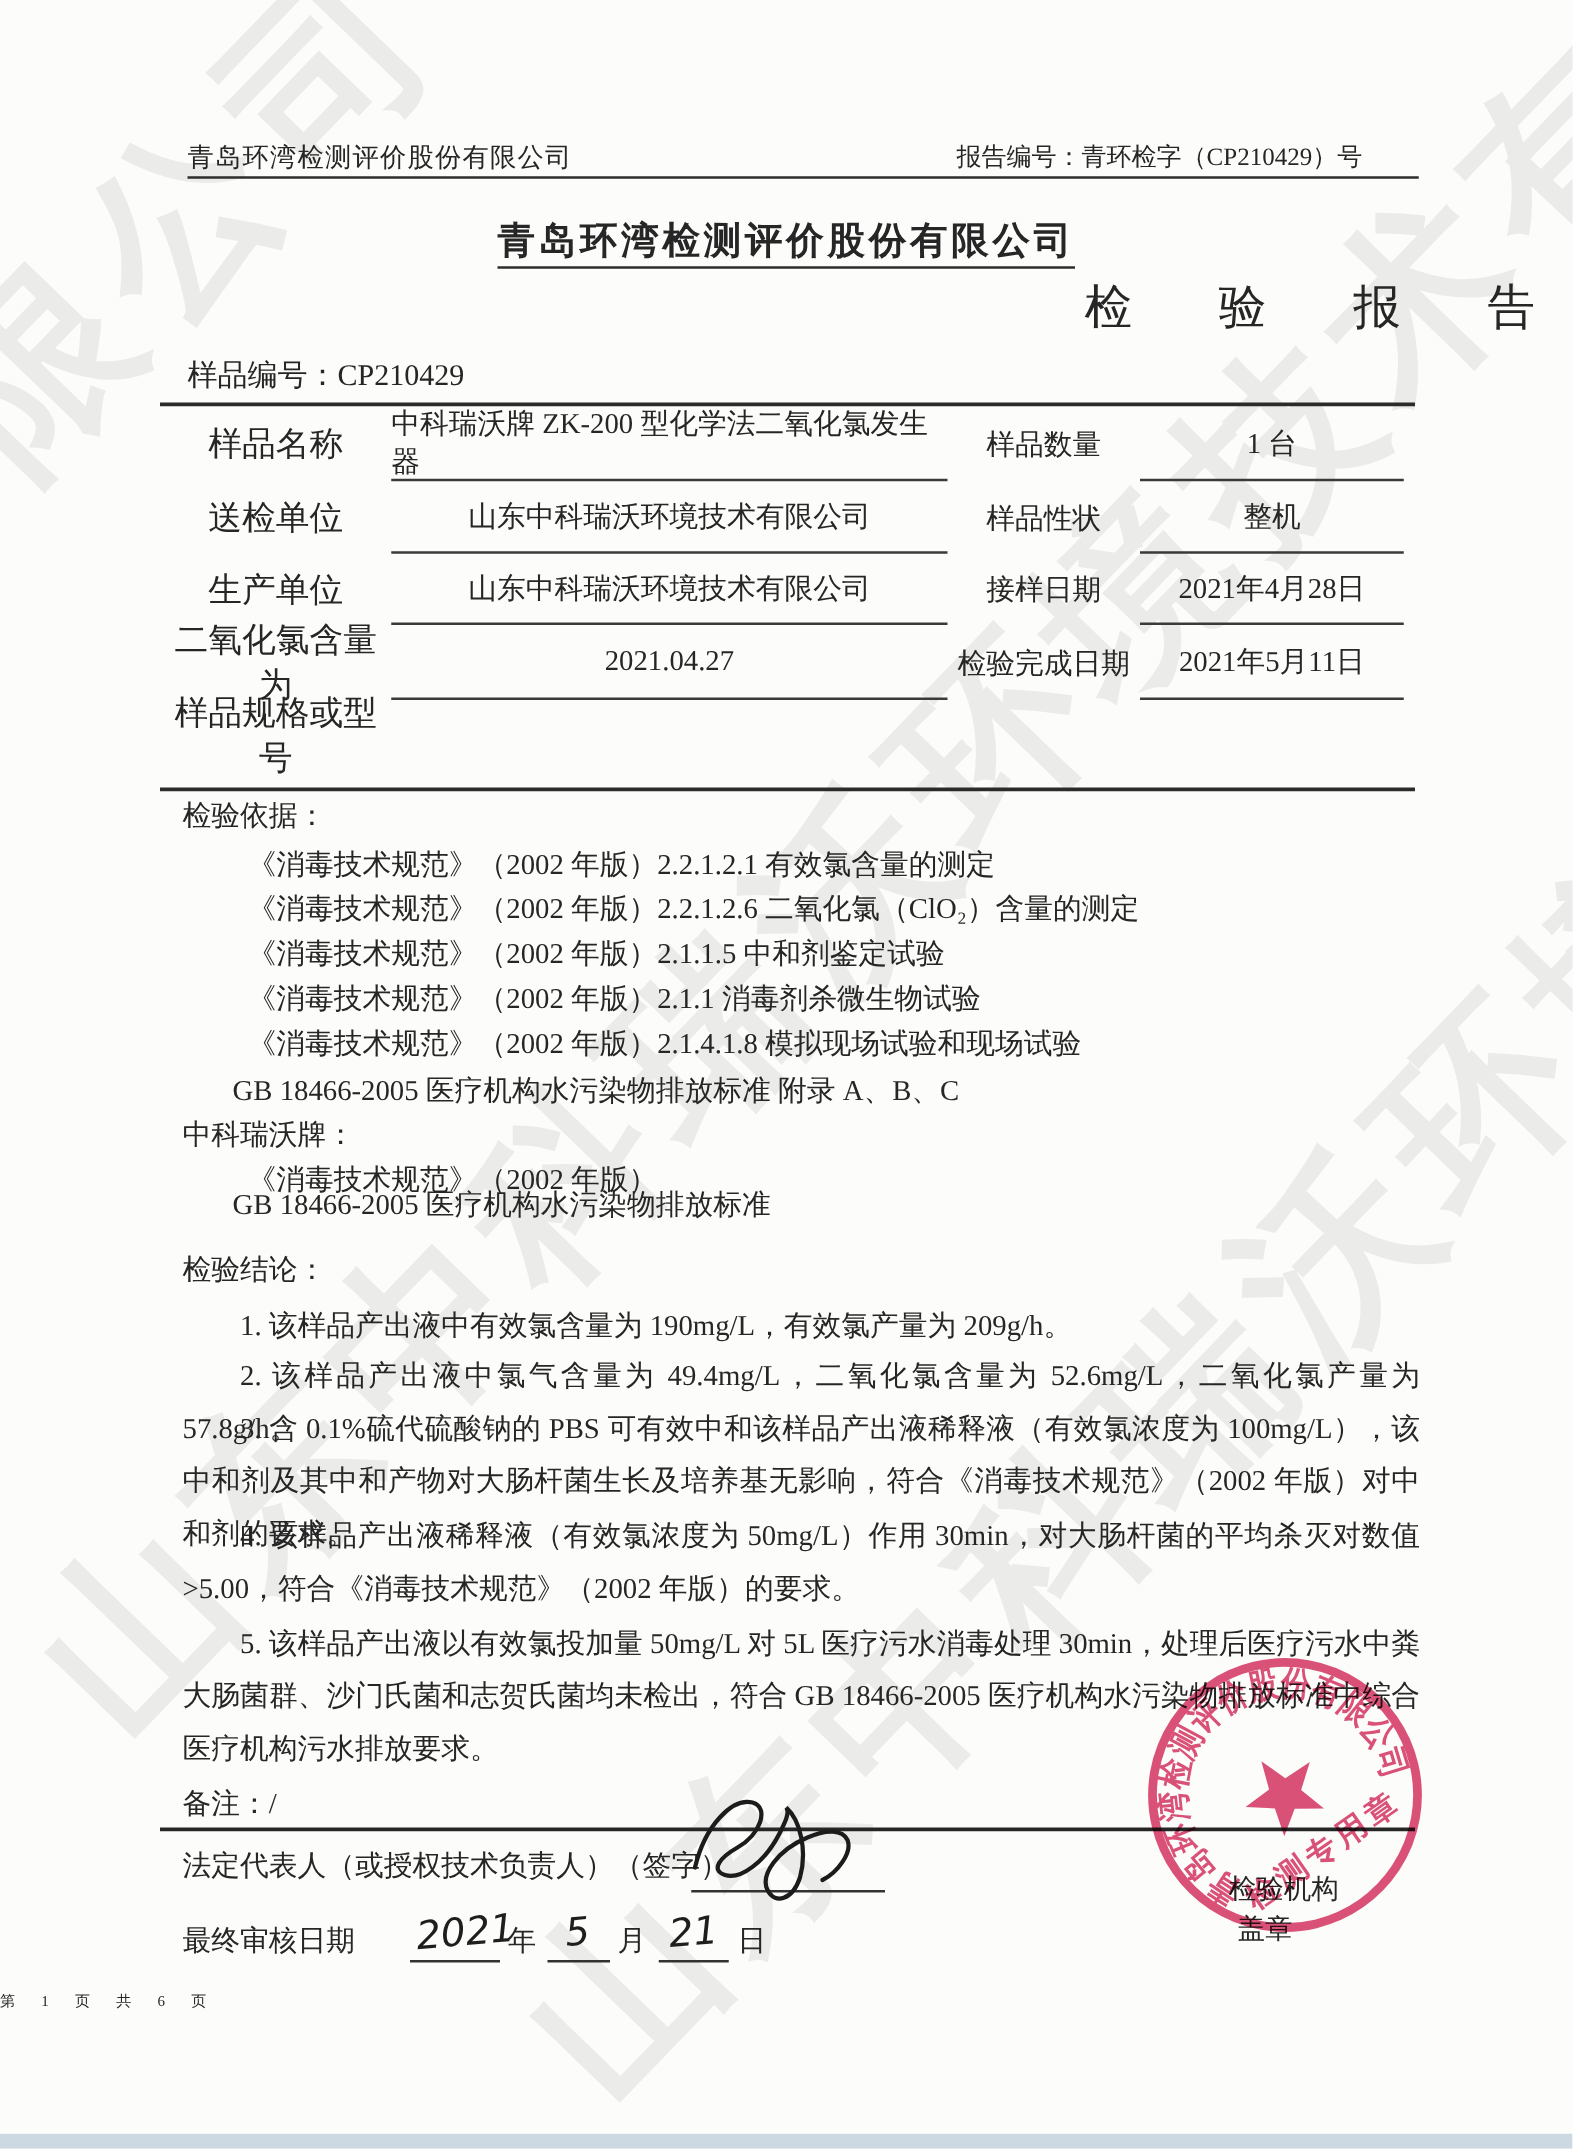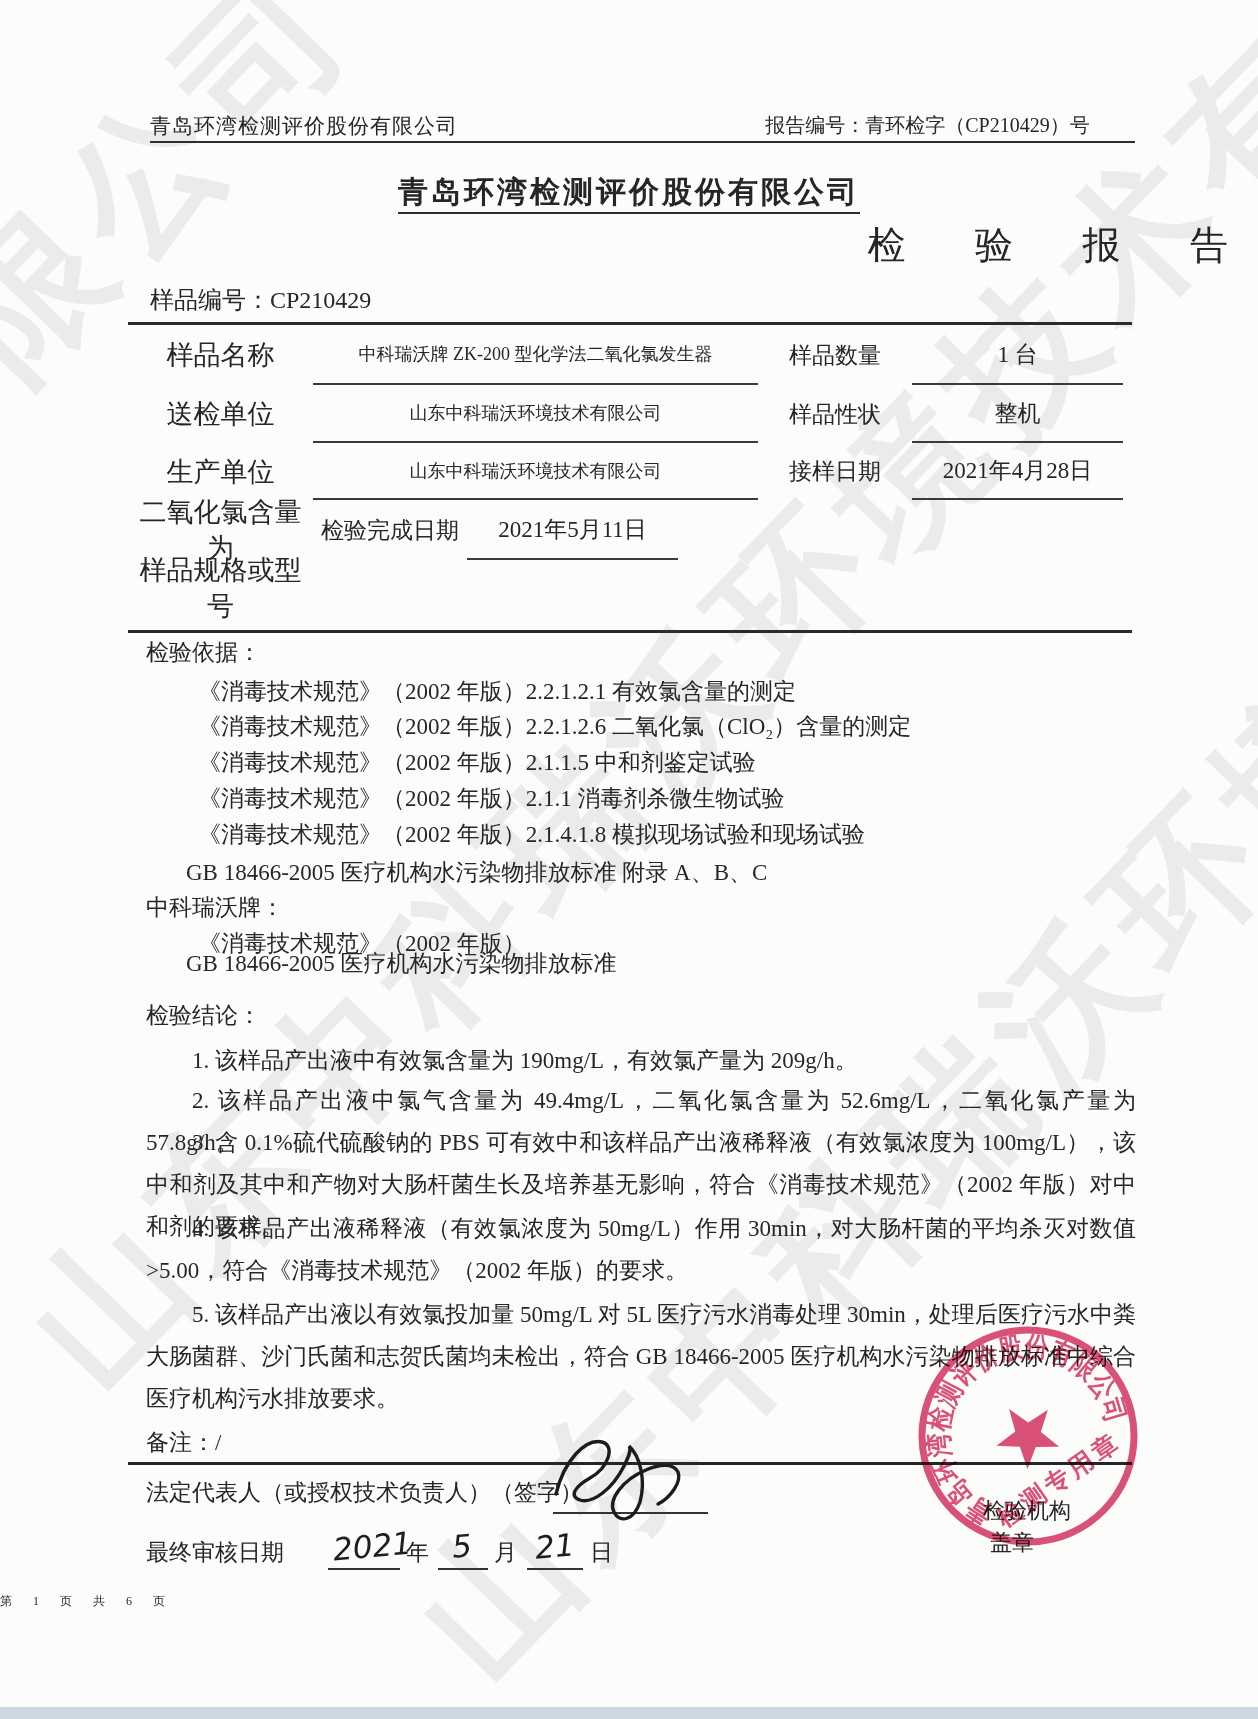--- a/index.html
+++ b/index.html
@@ -48,21 +48,21 @@
 
   .sample-no { left: 150px; top: 284px; font-size: 24px; }
 
   
   .info-table {
     left: 128px; top: 322px; width: 1004px; height: 311px;
     border-top: 3px solid #2b2b2b; border-bottom: 3px solid #2b2b2b;
   }
   .itr { position: absolute; left: 0; width: 1004px; display: flex; align-items: center; }
   .itr .c1 { width: 185px; text-align: center; font-size: 27px; }
-  .itr .c2 { width: 445px; font-size: 18px; align-self: stretch; display: flex; align-items: center; justify-content: center; }
+  .itr .c2 { width: 445px; font-size: 23px; align-self: stretch; display: flex; align-items: center; justify-content: center; }
   .itr .c3 { width: 154px; text-align: center; font-size: 23px; }
   .itr .c4 { width: 211px; text-align: center; font-size: 23px; align-self: stretch; display: flex; align-items: center; justify-content: center; }
   .itr .uline { border-bottom: 2px solid #3a3a3a; }
 
   
   .line { position: absolute; font-size: 23px; line-height: 30px; }
   .sec-label { left: 146px; }
   .item-quote { left: 198px; }
   .item-gb { left: 186px; }
 
@@ -130,20 +130,21 @@
       <div class="c4 uline">整机</div>
     </div>
     <div class="itr" style="top:118px; height:57px;">
       <div class="c1">生产单位</div>
       <div class="c2 uline">山东中科瑞沃环境技术有限公司</div>
       <div class="c3">接样日期</div>
       <div class="c4 uline">2021年4月28日</div>
     </div>
     <div class="itr" style="top:175px; height:60px;">
       <div class="c1">二氧化氯含量为</div>
+      <div class="c2 uline">2021.04.27</div>
       <div class="c3">检验完成日期</div>
       <div class="c4 uline">2021年5月11日</div>
     </div>
     <div class="itr" style="top:235px; height:55px;">
       <div class="c1">样品规格或型号</div>
       <div class="c3"></div>
       <div class="c4"></div>
     </div>
   </div>
 

